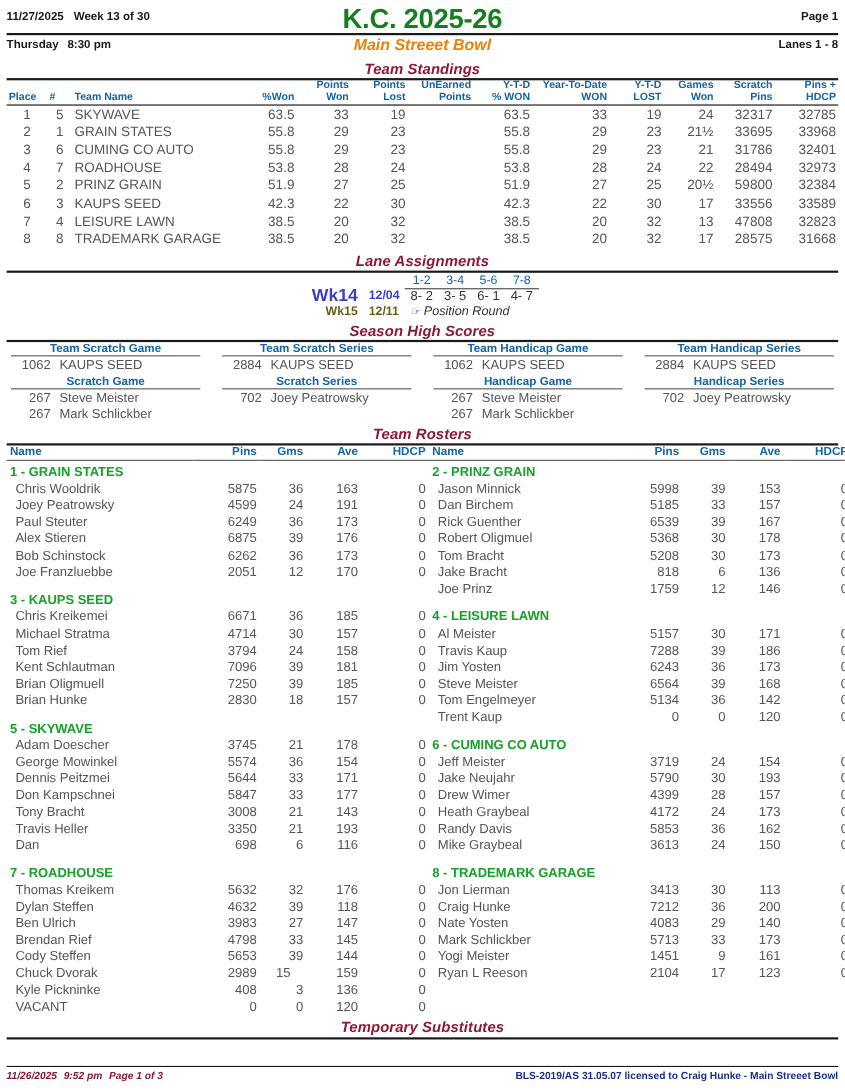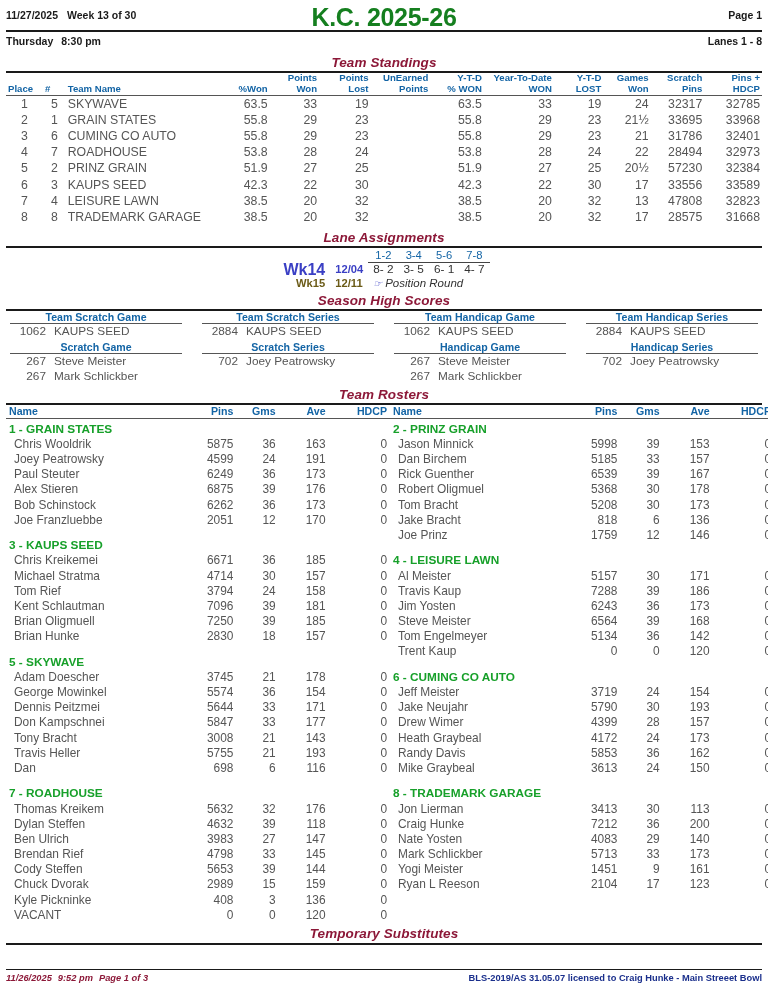--- a/index.html
+++ b/index.html
@@ -252,20 +252,21 @@
   </div>
 
   <div style="padding:0 6px;">
       <div class="rule-thick"></div>
     </div>
 
   <div class="sub-row">
     <div class="sub-left">
       <span>Thursday</span><span style="display:inline-block;width:8px"></span><span>8:30 pm</span>
     </div>
+    <div class="center-title">Main Streeet Bowl</div>
     <div class="sub-right">Lanes 1 - 8</div>
   </div>
 
   <div class="sec-title" style="margin-top:1px;">Team Standings</div>
   <div style="padding:0 6px;">
       <div class="rule-thick" style="margin-top:1px;"></div>
     </div>
 
   <div style="padding:0 6px;">
   <table class="standings">
@@ -367,21 +368,21 @@
             <td class="td-c">2</td>
             <td class="td-l">PRINZ GRAIN</td>
             <td class="td-r">51.9</td>
             <td class="td-r">27</td>
             <td class="td-r">25</td>
             <td class="td-r"></td>
             <td class="td-r">51.9</td>
             <td class="td-r">27</td>
             <td class="td-r">25</td>
             <td class="td-r">20½</td>
-            <td class="td-r">57230</td>
+            <td class="td-r">59800</td>
             <td class="td-r">32384</td>
           </tr>
           <tr>
             <td class="td-c">6</td>
             <td class="td-c">3</td>
             <td class="td-l">KAUPS SEED</td>
             <td class="td-r">42.3</td>
             <td class="td-r">22</td>
             <td class="td-r">30</td>
             <td class="td-r"></td>
@@ -679,21 +680,21 @@
             </tr>
             <tr>
               <td class="pname" style="text-align: left;">Tony Bracht</td>
               <td style="text-align: right;">3008</td>
               <td style="text-align: right;">21</td>
               <td style="text-align: right;">143</td>
               <td style="text-align: right;">0</td>
             </tr>
             <tr>
               <td class="pname" style="text-align: left;">Travis Heller</td>
-              <td style="text-align: right;">5755</td>
+              <td style="text-align: right;">3350</td>
               <td style="text-align: right;">21</td>
               <td style="text-align: right;">193</td>
               <td style="text-align: right;">0</td>
             </tr>
             <tr>
               <td class="pname" style="text-align: left;">Dan</td>
               <td style="text-align: right;">698</td>
               <td style="text-align: right;">6</td>
               <td style="text-align: right;">116</td>
               <td style="text-align: right;">0</td>
@@ -735,21 +736,21 @@
             <tr>
               <td class="pname" style="text-align: left;">Cody Steffen</td>
               <td style="text-align: right;">5653</td>
               <td style="text-align: right;">39</td>
               <td style="text-align: right;">144</td>
               <td style="text-align: right;">0</td>
             </tr>
             <tr>
               <td class="pname" style="text-align: left;">Chuck Dvorak</td>
               <td style="text-align: right;">2989</td>
-              <td style="text-align: right;">15</td>
+              <td style="text-align: center;">15</td>
               <td style="text-align: right;">159</td>
               <td style="text-align: right;">0</td>
             </tr>
             <tr>
               <td class="pname" style="text-align: left;">Kyle Pickninke</td>
               <td style="text-align: right;">408</td>
               <td style="text-align: right;">3</td>
               <td style="text-align: right;">136</td>
               <td style="text-align: right;">0</td>
             </tr>

